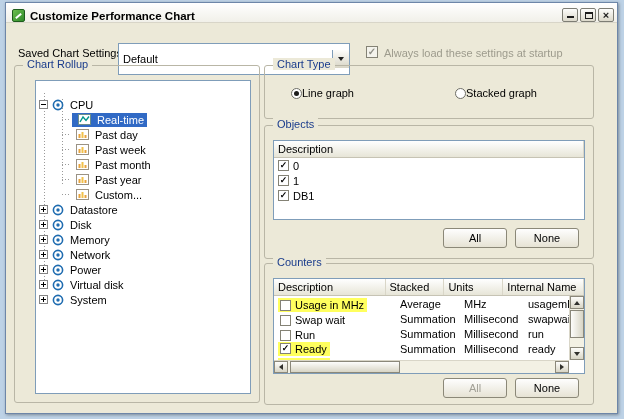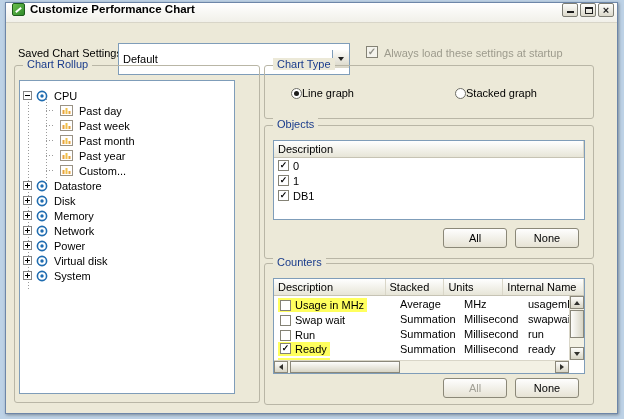--- a/index.html
+++ b/index.html
@@ -6,21 +6,21 @@
   html,body { width:624px; height:419px; }
   body { font-family:"Liberation Sans", sans-serif; font-size:11px; color:#000; }
 
   .desktop { position:relative; width:624px; height:419px; background:#bdd2e6; overflow:hidden; }
 
   
   .dialog { position:absolute; left:5px; top:2px; width:613px; height:412px;
             background:#ece9d8; border:1px solid #6d86a8; box-shadow:1px 1px 3px rgba(0,0,0,.35); }
   .titlebar { position:absolute; left:0; top:0; right:0; height:20px;
               background:linear-gradient(#ffffff,#f1f0e9); border-bottom:1px solid #d8d5c8;
-              display:flex; align-items:flex-start; padding:0 3px; }
+              display:flex; align-items:flex-end; padding:0 3px; }
   .app-icon { width:13px; height:13px; margin:0 5px 0 3px; border-radius:2px;
               background:linear-gradient(135deg,#6cbf4e,#2f8a2b); border:1px solid #1d5c1c; position:relative; }
   .app-icon::after { content:""; position:absolute; left:2px; top:5px; width:7px; height:2px; background:#fff; transform:rotate(-40deg); }
   .title-text { font-weight:bold; font-size:11.5px; }
   .win-controls { margin-left:auto; display:flex; gap:2px; }
   .winbtn { width:16px; height:14px; background:linear-gradient(#fdfdfb,#dcd9cb); border:1px solid #7d7d74;
             border-radius:2px; position:relative; padding:0; }
   .g-min { position:absolute; left:4px; bottom:3px; width:7px; height:2px; background:#1c1c1c; }
   .g-max { position:absolute; left:4px; top:3px; width:8px; height:7px; border:1px solid #1c1c1c; border-top-width:2px; }
   .g-close { position:absolute; left:0; top:0; right:0; bottom:0; font-size:11px; font-weight:bold; line-height:12px; text-align:center; color:#1c1c1c; }
@@ -46,22 +46,22 @@
   
   .group { position:absolute; border:1px solid #b9b6a6; border-radius:3px; }
   .group-title { position:absolute; top:-8px; left:8px; background:#ece9d8; padding:0 4px; color:#1a3c8c; }
 
   .g-chart-options { left:8px;  top:42px;  width:246px; height:338px; }
   .g-chart-type    { left:258px; top:42px;  width:330px; height:54px; }
   .g-objects       { left:258px; top:102px; width:330px; height:134px; }
   .g-counters      { left:258px; top:240px; width:330px; height:142px; }
 
   
-  .tree { position:absolute; left:4px; top:14px; width:216px; height:314px; background:#fff;
-          border:1px solid #7f9db9; overflow:hidden; padding-top:7px; position:absolute; }
+  .tree { position:absolute; left:20px; top:14px; width:216px; height:314px; background:#fff;
+          border:1px solid #7f9db9; overflow:hidden; padding-top:16px; position:absolute; }
   .tree-lines-root { position:absolute; left:8px; top:12px; width:1px; height:196px;
           background:repeating-linear-gradient(to bottom,#9a9a9a 0 1px,transparent 1px 3px); }
   .tree-lines-child { position:absolute; left:26px; top:18px; width:1px; height:85px;
           background:repeating-linear-gradient(to bottom,#9a9a9a 0 1px,transparent 1px 3px); }
   .titem { height:15px; display:flex; align-items:center; position:relative; white-space:nowrap; }
   .titem.root { padding-left:3px; }
   .titem.child { padding-left:36px; }
   .titem.child::before { content:""; position:absolute; left:26px; top:7px; width:9px; height:1px;
           background:repeating-linear-gradient(to right,#9a9a9a 0 1px,transparent 1px 3px); }
   .exp { width:9px; height:9px; background:#fff; border:1px solid #848484; position:relative; flex:0 0 auto; }
@@ -162,20 +162,31 @@
             <span class="exp"></span>
             <span class="ic">
               <svg width="12" height="12">
                   <circle cx="6" cy="6" r="4.6" fill="#fff" stroke="#1f6cb0" stroke-width="1.6"></circle>
                   <circle cx="6" cy="6" r="1.7" fill="#1f6cb0"></circle>
                 </svg>
             </span>
             <span class="tlabel">CPU</span>
           </div>
 
+          <div class="titem child selected">
+            <span class="selwrap">
+              <span class="ic">
+                <svg width="13" height="11">
+                    <rect x="0.5" y="0.5" width="12" height="10" fill="#fff" stroke="#6d8f8b"></rect>
+                    <polyline points="2,8 5,3 8,6.5 11,2.5" fill="none" stroke="#00968b" stroke-width="1.4"></polyline>
+                  </svg>
+              </span>
+              <span class="tlabel">Real-time</span>
+            </span>
+          </div>
 
           <div class="titem child">
             <span class="ic">
               <svg width="13" height="11">
                   <rect x="0.5" y="0.5" width="12" height="10" fill="#fff" stroke="#9a9284"></rect>
                   <rect x="2.5" y="5" width="2" height="4" fill="#e8a33d"></rect>
                   <rect x="5.5" y="3" width="2" height="6" fill="#f2c14a"></rect>
                   <rect x="8.5" y="6" width="2" height="3" fill="#e8a33d"></rect>
                 </svg>
             </span>

